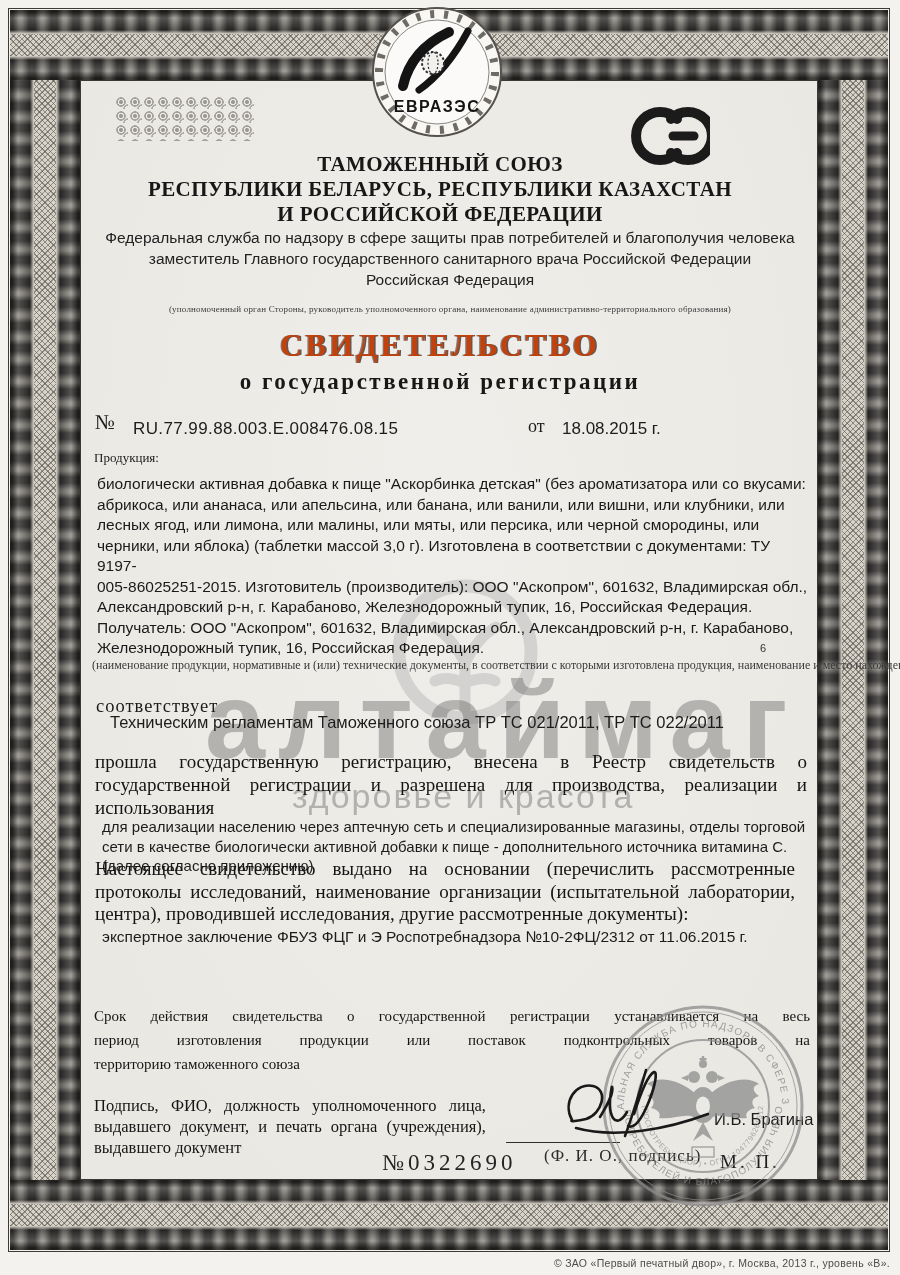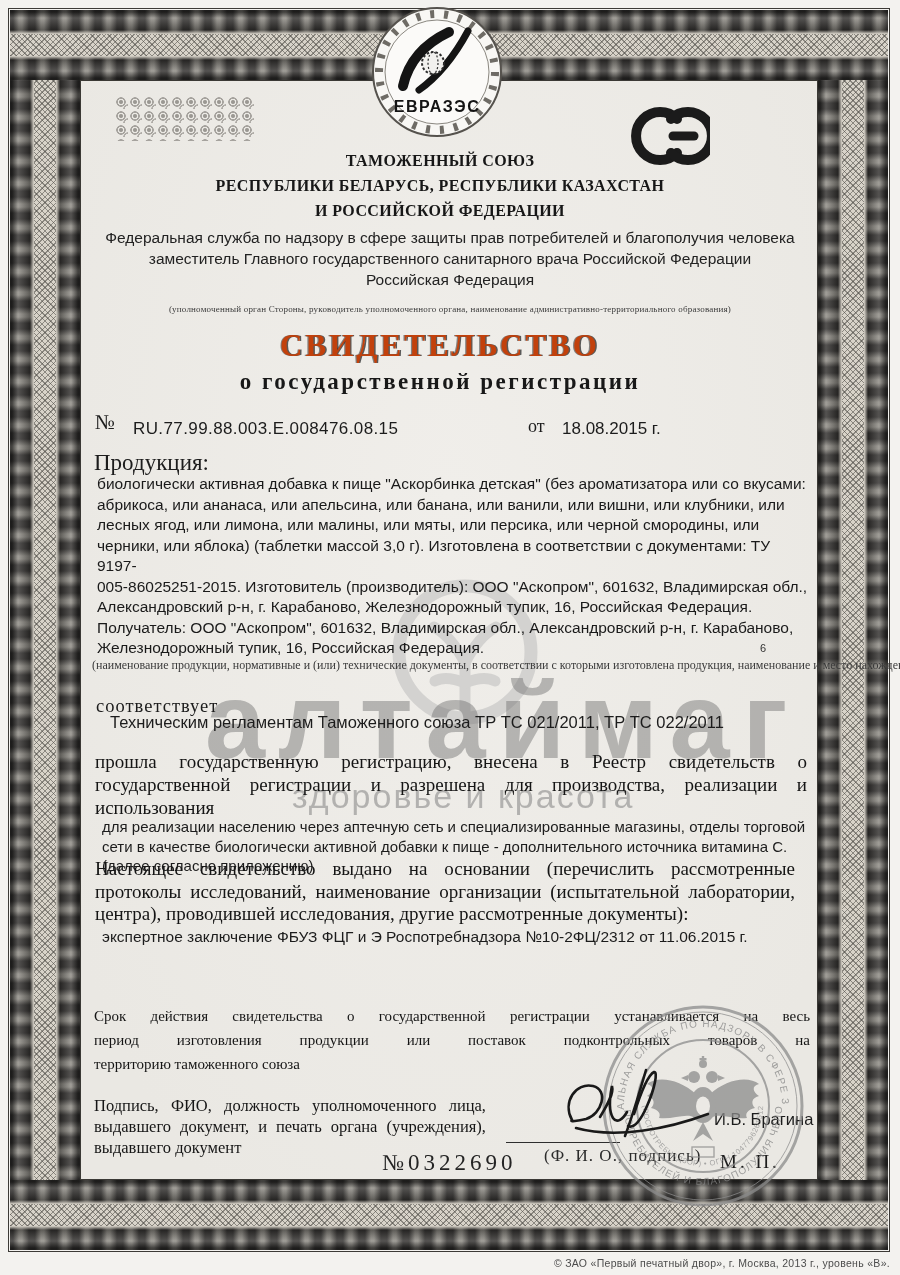--- a/index.html
+++ b/index.html
@@ -42,21 +42,21 @@
     background-image:
       radial-gradient(circle 6px at 7px 7px, transparent 3px, #9a9792 3.5px 4.5px, transparent 5px),
       radial-gradient(circle 3px at 7px 7px, #8d8a85 1.5px, transparent 2.5px),
       radial-gradient(circle 6px at 14px 14px, transparent 3px, #a5a29d 3.5px 4.5px, transparent 5px);
     background-size:14px 14px,14px 14px,14px 14px;}
   #se-mark{position:absolute;left:626px;top:104px;z-index:3;}
   
   .abs{position:absolute;z-index:3;}
   .ctr{left:70px;right:90px;text-align:center;}
   .ctr2{left:75px;right:75px;text-align:center;}
-  .union-line{font-weight:bold;font-size:16px;letter-spacing:.4px;color:#171717;}
+  .union-line{font-weight:bold;font-size:21px;letter-spacing:.4px;color:#171717;}
   .auth-line{font-size:15.5px;color:#222;}
   #auth-note{top:304px;font-size:9px;color:#3a3a3a;letter-spacing:.2px;}
   #doc-title{top:328px;font-weight:bold;font-size:31px;letter-spacing:3px;color:#c2410c;
     text-shadow:1.4px 0 0 rgba(40,40,40,.75), -1.2px 0 0 rgba(40,40,40,.55);}
   #doc-subtitle{top:369px;font-weight:bold;font-size:23px;letter-spacing:2.5px;color:#181818;}
   .jl{text-align:justify;text-align-last:justify;}
   .jl-last{text-align-last:left;}
   #reg-par{left:95px;width:712px;top:750px;font-size:19px;line-height:23px;color:#151515;}
   #basis-par{left:95px;width:700px;top:858px;font-size:19px;line-height:22.5px;color:#151515;}
   #validity-par{left:94px;width:716px;top:1004px;font-size:15px;line-height:24px;color:#151515;}
@@ -132,21 +132,21 @@
   <div id="auth-note" class="abs ctr2 serif">(уполномоченный орган Стороны, руководитель уполномоченного органа, наименование административно-территориального образования)</div>
 
   <div id="doc-title" class="abs ctr serif">СВИДЕТЕЛЬСТВО</div>
   <div id="doc-subtitle" class="abs ctr serif">о государственной регистрации</div>
 
   <div class="abs serif" style="left:95px;top:410px;font-size:21px">№</div>
   <div class="abs sans" style="left:133px;top:419px;font-size:17px;letter-spacing:.4px">RU.77.99.88.003.E.008476.08.15</div>
   <div class="abs serif" style="left:528px;top:416px;font-size:18px">от</div>
   <div class="abs sans" style="left:562px;top:419px;font-size:17px">18.08.2015 г.</div>
 
-  <div class="abs serif" style="left:94px;top:450px;font-size:23px">Продукция:</div>
+  <div class="abs serif" style="left:94px;top:450px;font-size:13px">Продукция:</div>
   <div class="abs sans" style="left:97px;top:474px;width:716px">
     <div class="product-line">биологически активная добавка к пище "Аскорбинка детская" (без ароматизатора или со вкусами:</div>
     <div class="product-line">абрикоса, или ананаса, или апельсина, или банана, или ванили, или вишни, или клубники, или</div>
     <div class="product-line">лесных ягод, или лимона, или малины, или мяты, или персика, или черной смородины, или</div>
     <div class="product-line">черники, или яблока) (таблетки массой 3,0 г). Изготовлена в соответствии с документами: ТУ 9197-</div>
     <div class="product-line">005-86025251-2015. Изготовитель (производитель): ООО "Аскопром", 601632, Владимирская обл.,</div>
     <div class="product-line">Александровский р-н, г. Карабаново, Железнодорожный тупик, 16, Российская Федерация.</div>
     <div class="product-line">Получатель: ООО "Аскопром", 601632, Владимирская обл., Александровский р-н, г. Карабаново,</div>
     <div class="product-line">Железнодорожный тупик, 16, Российская Федерация.</div>
   </div>

